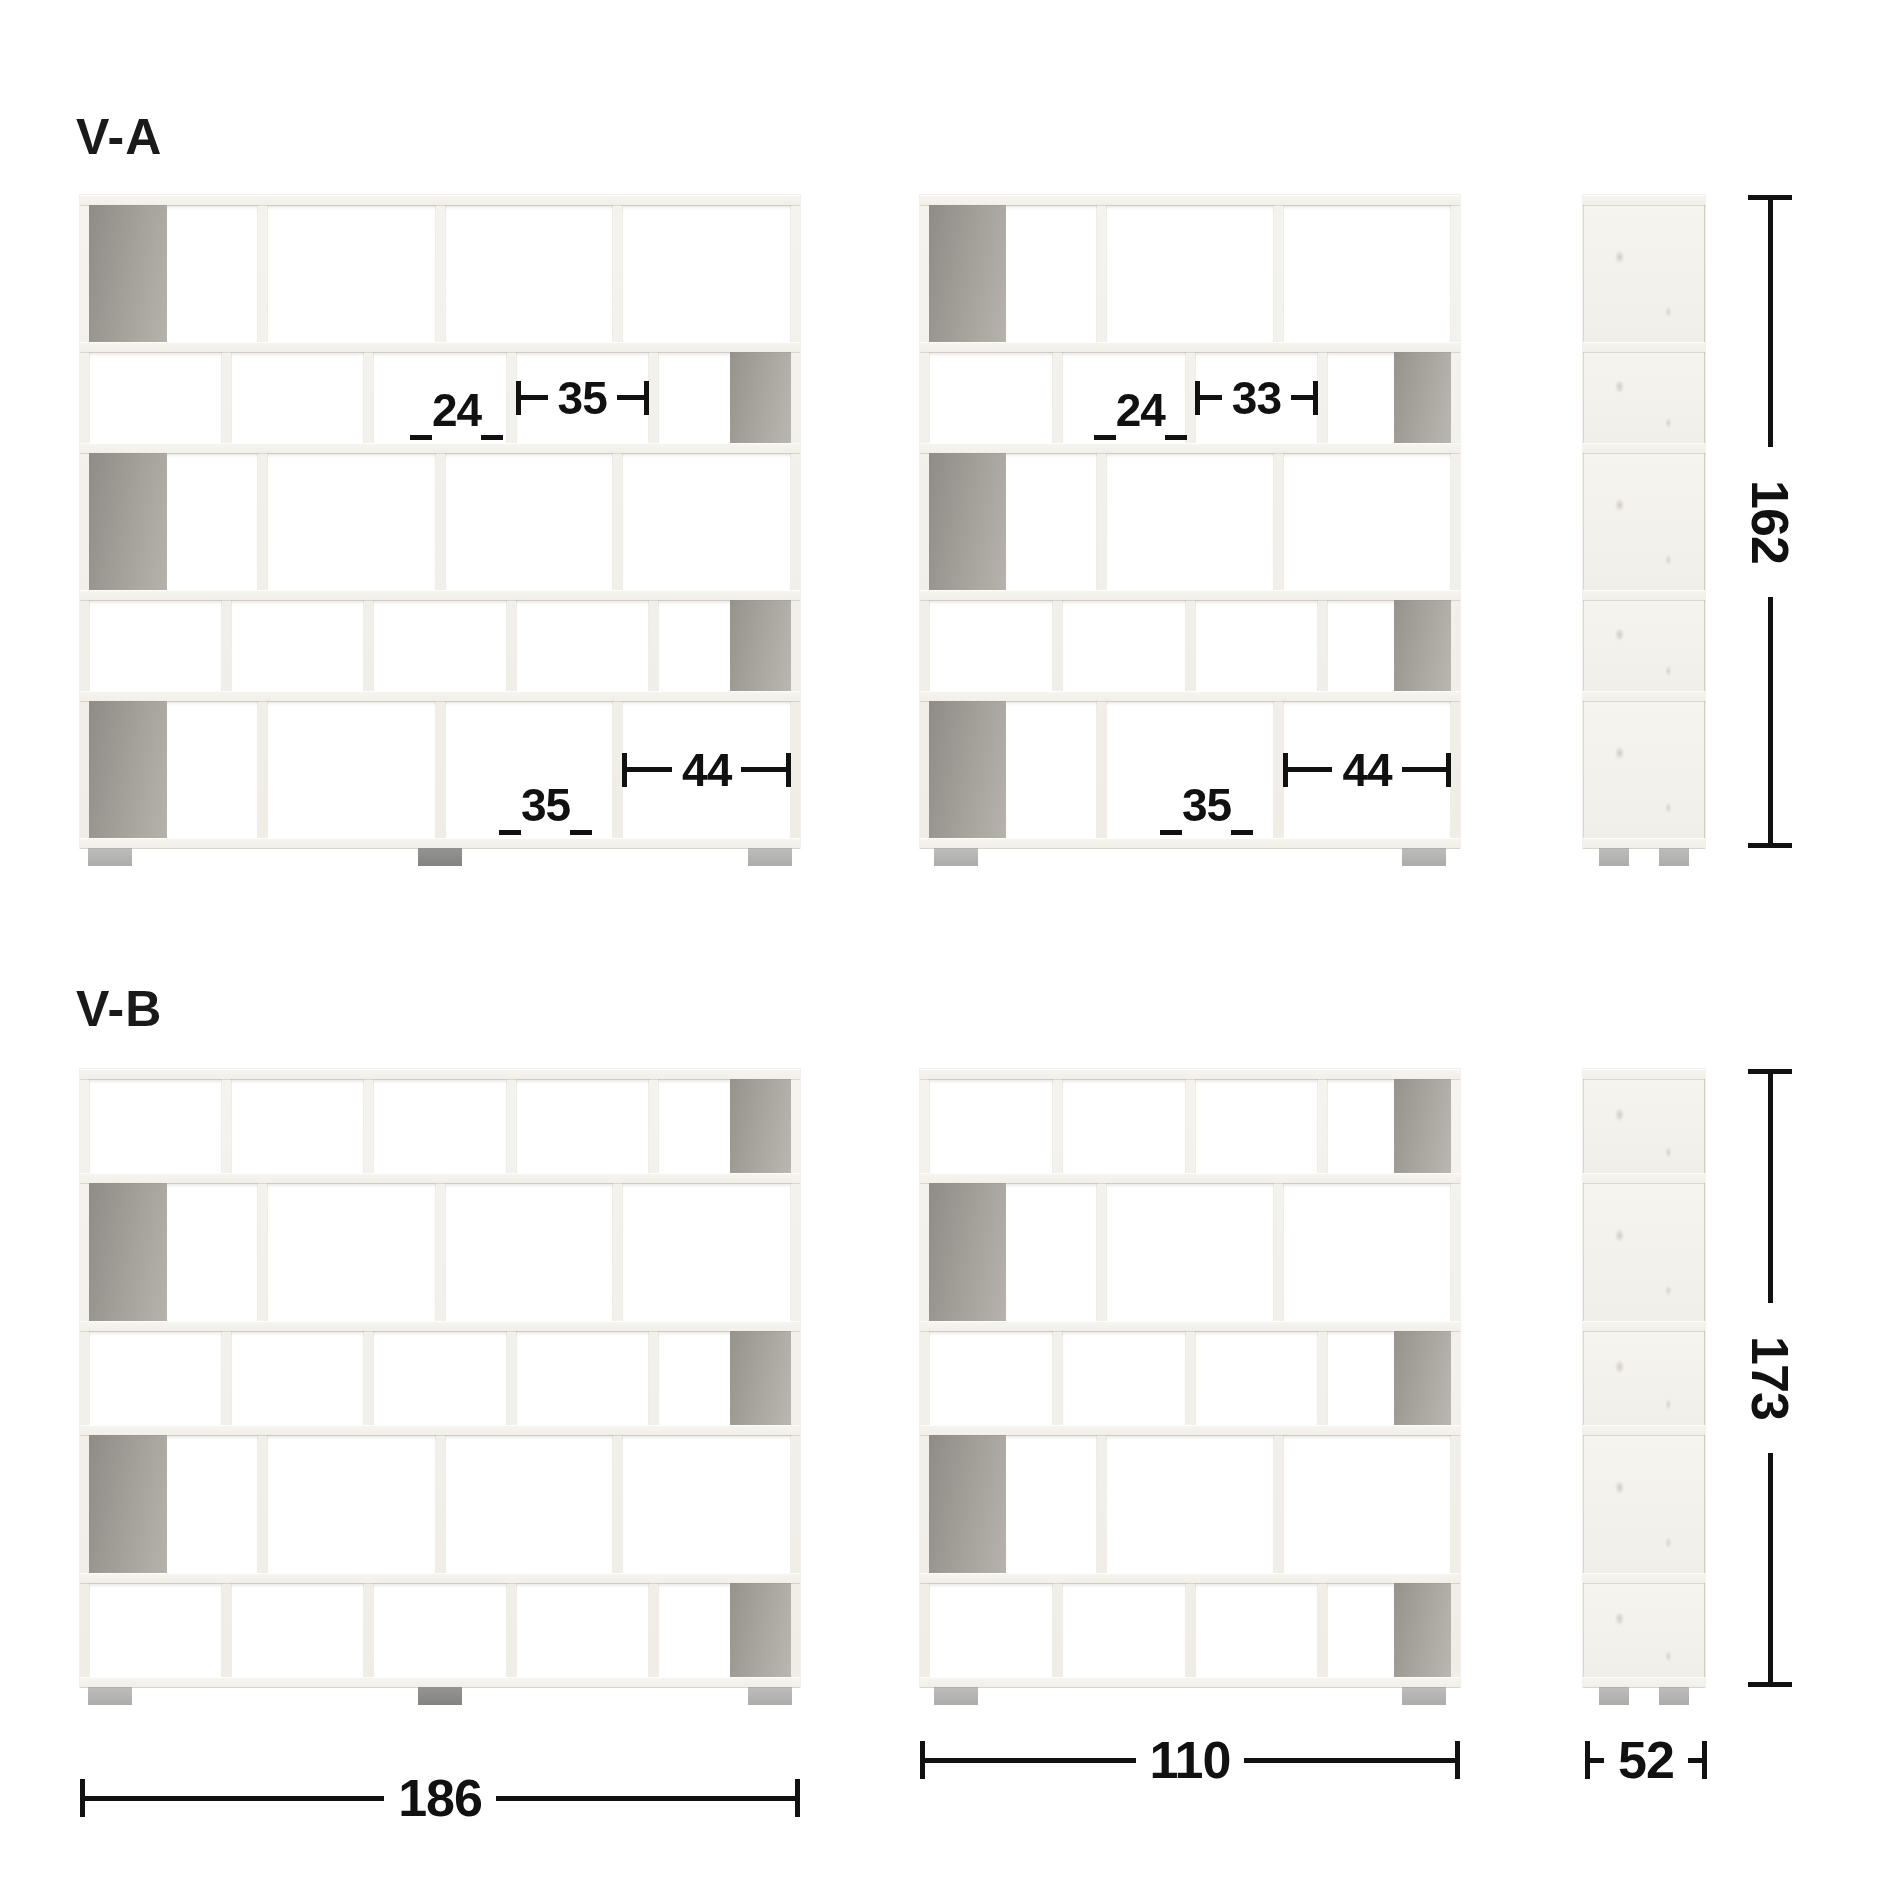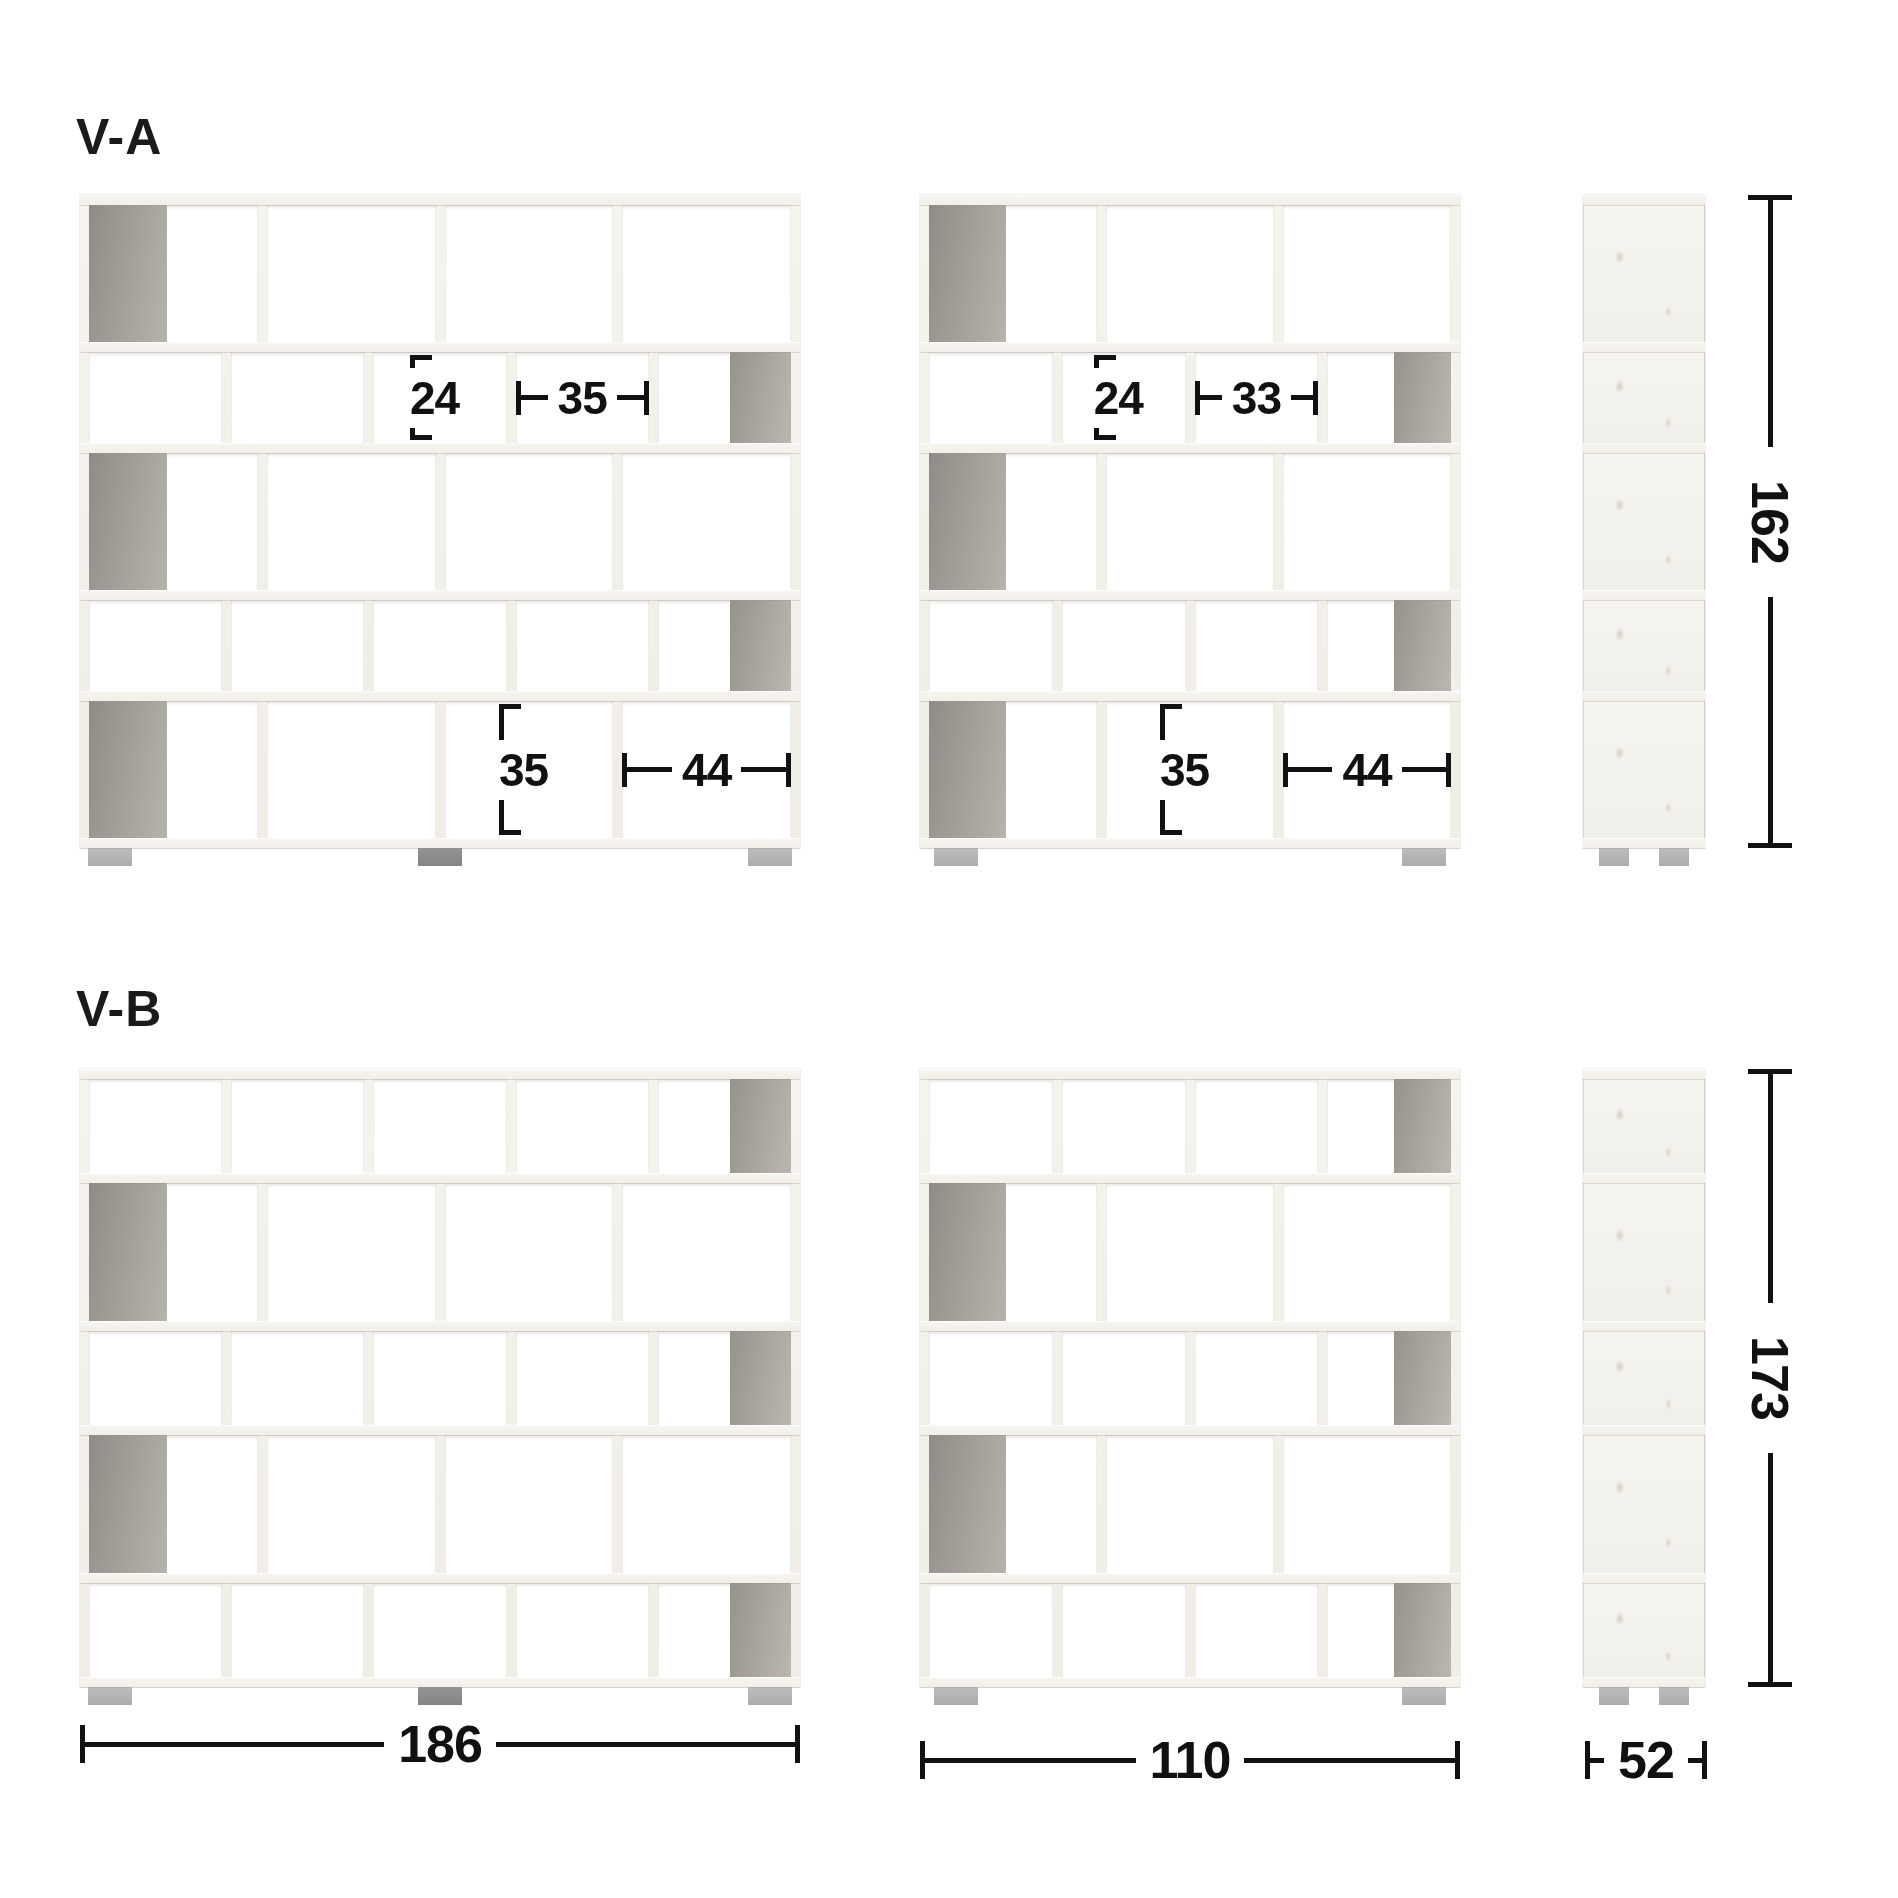--- a/index.html
+++ b/index.html
@@ -26,21 +26,21 @@
         background:
           radial-gradient(ellipse 7px 10px at 30% 38%, rgba(168,160,146,.45), transparent 70%),
           radial-gradient(ellipse 5px 8px at 70% 78%, rgba(168,160,146,.35), transparent 70%),
           linear-gradient(#f6f4ef,#f1efe9);
         box-shadow:inset 1px 0 0 rgba(215,210,198,.8), inset -1px 0 0 rgba(200,195,183,.8);}
   .foot{position:absolute;height:18px;}
   .foot.light{background:linear-gradient(#bdbdbb,#acacaa);}
   .foot.dark{background:linear-gradient(#949492,#838381);}
 
   
-  .vdim{position:absolute;display:flex;flex-direction:column;align-items:flex-start;
+  .vdim{position:absolute;display:flex;flex-direction:row;align-items:flex-end;
         color:#111;z-index:5;width:60px;}
   .vdim .cap{width:22px;height:5px;background:#111;flex:0 0 auto;}
   .vdim .stem{width:5px;flex:1;background:#111;}
   .vdim .num{font-size:46px;font-weight:700;line-height:1;margin:7px 0;letter-spacing:-1px;}
   .hdim{position:absolute;display:flex;align-items:center;color:#111;z-index:5;}
   .hdim .capv{width:5px;height:34px;background:#111;flex:0 0 auto;}
   .hdim .hline{height:5px;flex:1;background:#111;}
   .hdim .num{font-size:46px;font-weight:700;line-height:1;margin:0 10px;letter-spacing:-1px;}
 
   
@@ -370,21 +370,21 @@
   <div class="hgt" style="left:1746px;top:1069px;height:618px;">
     <div class="caph"></div>
     <div class="vline"></div>
     <div class="numwrap">
       <span class="num">173</span>
     </div>
     <div class="vline"></div>
     <div class="caph"></div>
   </div>
 
-  <div class="wdim" style="left:80px;top:1716px;width:720px;">
+  <div class="wdim" style="left:80px;top:1770px;width:720px;">
     <div class="capv"></div>
     <div class="hline"></div>
     <span class="num">186</span>
     <div class="hline"></div>
     <div class="capv"></div>
   </div>
 
   <div class="wdim" style="left:920px;top:1732px;width:540px;">
     <div class="capv"></div>
     <div class="hline"></div>

